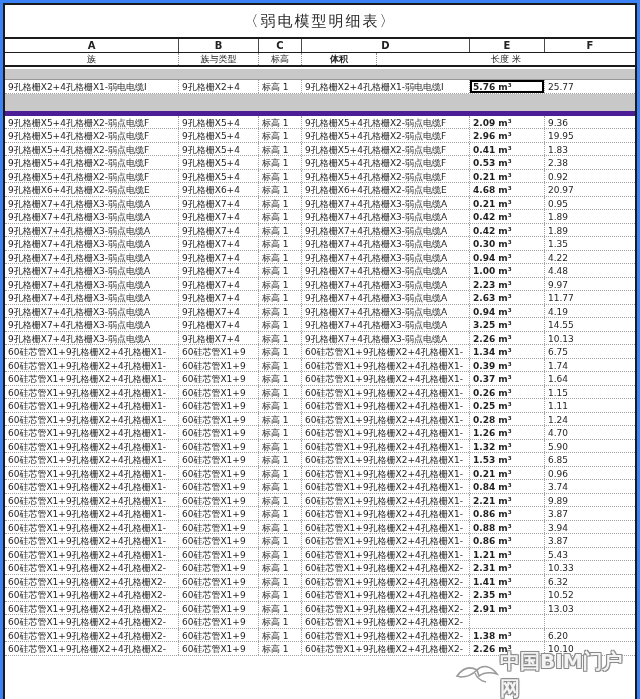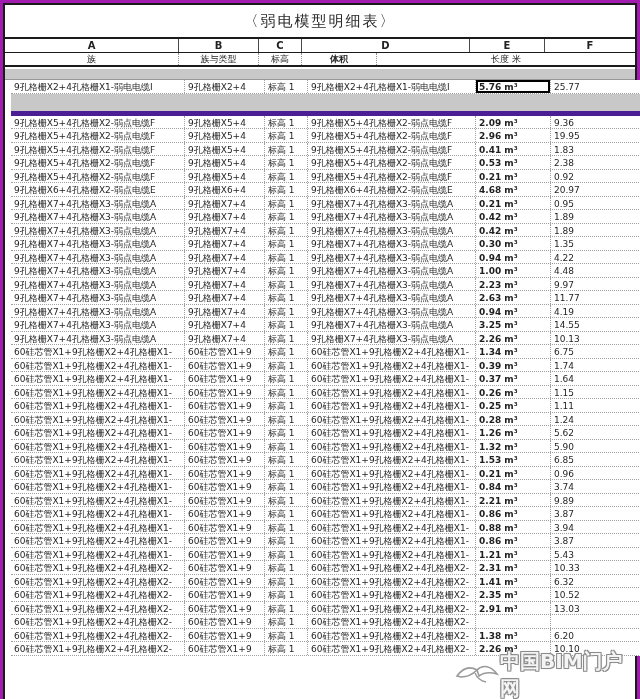--- a/index.html
+++ b/index.html
@@ -1,18 +1,18 @@
 <!DOCTYPE html>
 <html><head>
 <meta charset="utf-8">
 <style>
   * { margin:0; padding:0; box-sizing:border-box; }
   html,body { width:640px; height:699px; overflow:hidden; background:#ffffff;
               font-family:"DejaVu Sans","Liberation Sans",sans-serif; }
-  .page { position:relative; width:640px; height:699px; background:#a21caf; overflow:hidden; }
+  .page { position:relative; width:640px; height:699px; background:#3b82f6; overflow:hidden; }
 
   .schedule { position:absolute; left:3px; top:3px; width:634px; height:720px;
               border:2px solid #1b1b1b; background:#fff; }
 
   .title-row { height:34px; border-bottom:2px solid #1b1b1b; display:flex;
                align-items:center; justify-content:center; font-size:15px;
                color:#2b2b2b; letter-spacing:2px; }
 
   .hrow { display:flex; width:100%; }
   .letters { height:14px; border-bottom:1px solid #1b1b1b; }
@@ -21,21 +21,21 @@
                    border-right:1px solid #4a4a4a; }
   .names { height:14px; border-bottom:2px solid #1b1b1b; }
   .names .cell { display:flex; align-items:center; justify-content:center;
                  font-size:9px; color:#222; border-right:1px dotted #8d8d8d; }
 
   .spacer-white { height:2px; background:#fff; }
   .spacer-gray  { height:11px; background:#c8c8c8; border-bottom:1px solid #989898; }
 
   .body { width:100%; }
   .row { display:flex; width:100%; height:13.5px; border-bottom:1px dotted #a0a0a0;
-         background:#fff;margin-left:6px; }
+         background:#fff; }
   .row .cell { font-size:9px; color:#1f1f1f; line-height:12px; padding:1px 0 0 3px;
                white-space:nowrap; overflow:hidden; border-right:1px dotted #a0a0a0; }
   .row.group { background:#c8c8c8; border-bottom:5px solid #4c1d95;
                font-size:9px; color:#1f1f1f; line-height:12px; padding:17px 0 0 3px;
                white-space:nowrap; overflow:hidden; display:block; }
 
   .c0 { width:174px; } .c1 { width:80px; } .c2 { width:43px; }
   .c3 { width:168px; } .c4 { width:75px;font-weight:bold; } .c5 { flex:1; border-right:none !important; }
 
   .cell.selected { box-shadow: inset 0 0 0 2px #000; }
@@ -264,21 +264,21 @@
           <span class="cell c3">60硅芯管X1+9孔格栅X2+4孔格栅X1-</span>
           <span class="cell c4">0.28 m³</span>
           <span class="cell c5">1.24</span>
         </div>
         <div class="row data">
           <span class="cell c0">60硅芯管X1+9孔格栅X2+4孔格栅X1-</span>
           <span class="cell c1">60硅芯管X1+9</span>
           <span class="cell c2">标高 1</span>
           <span class="cell c3">60硅芯管X1+9孔格栅X2+4孔格栅X1-</span>
           <span class="cell c4">1.26 m³</span>
-          <span class="cell c5">5.62</span>
+          <span class="cell c5">4.70</span>
         </div>
         <div class="row data">
           <span class="cell c0">60硅芯管X1+9孔格栅X2+4孔格栅X1-</span>
           <span class="cell c1">60硅芯管X1+9</span>
           <span class="cell c2">标高 1</span>
           <span class="cell c3">60硅芯管X1+9孔格栅X2+4孔格栅X1-</span>
           <span class="cell c4">1.32 m³</span>
           <span class="cell c5">5.90</span>
         </div>
         <div class="row data">

